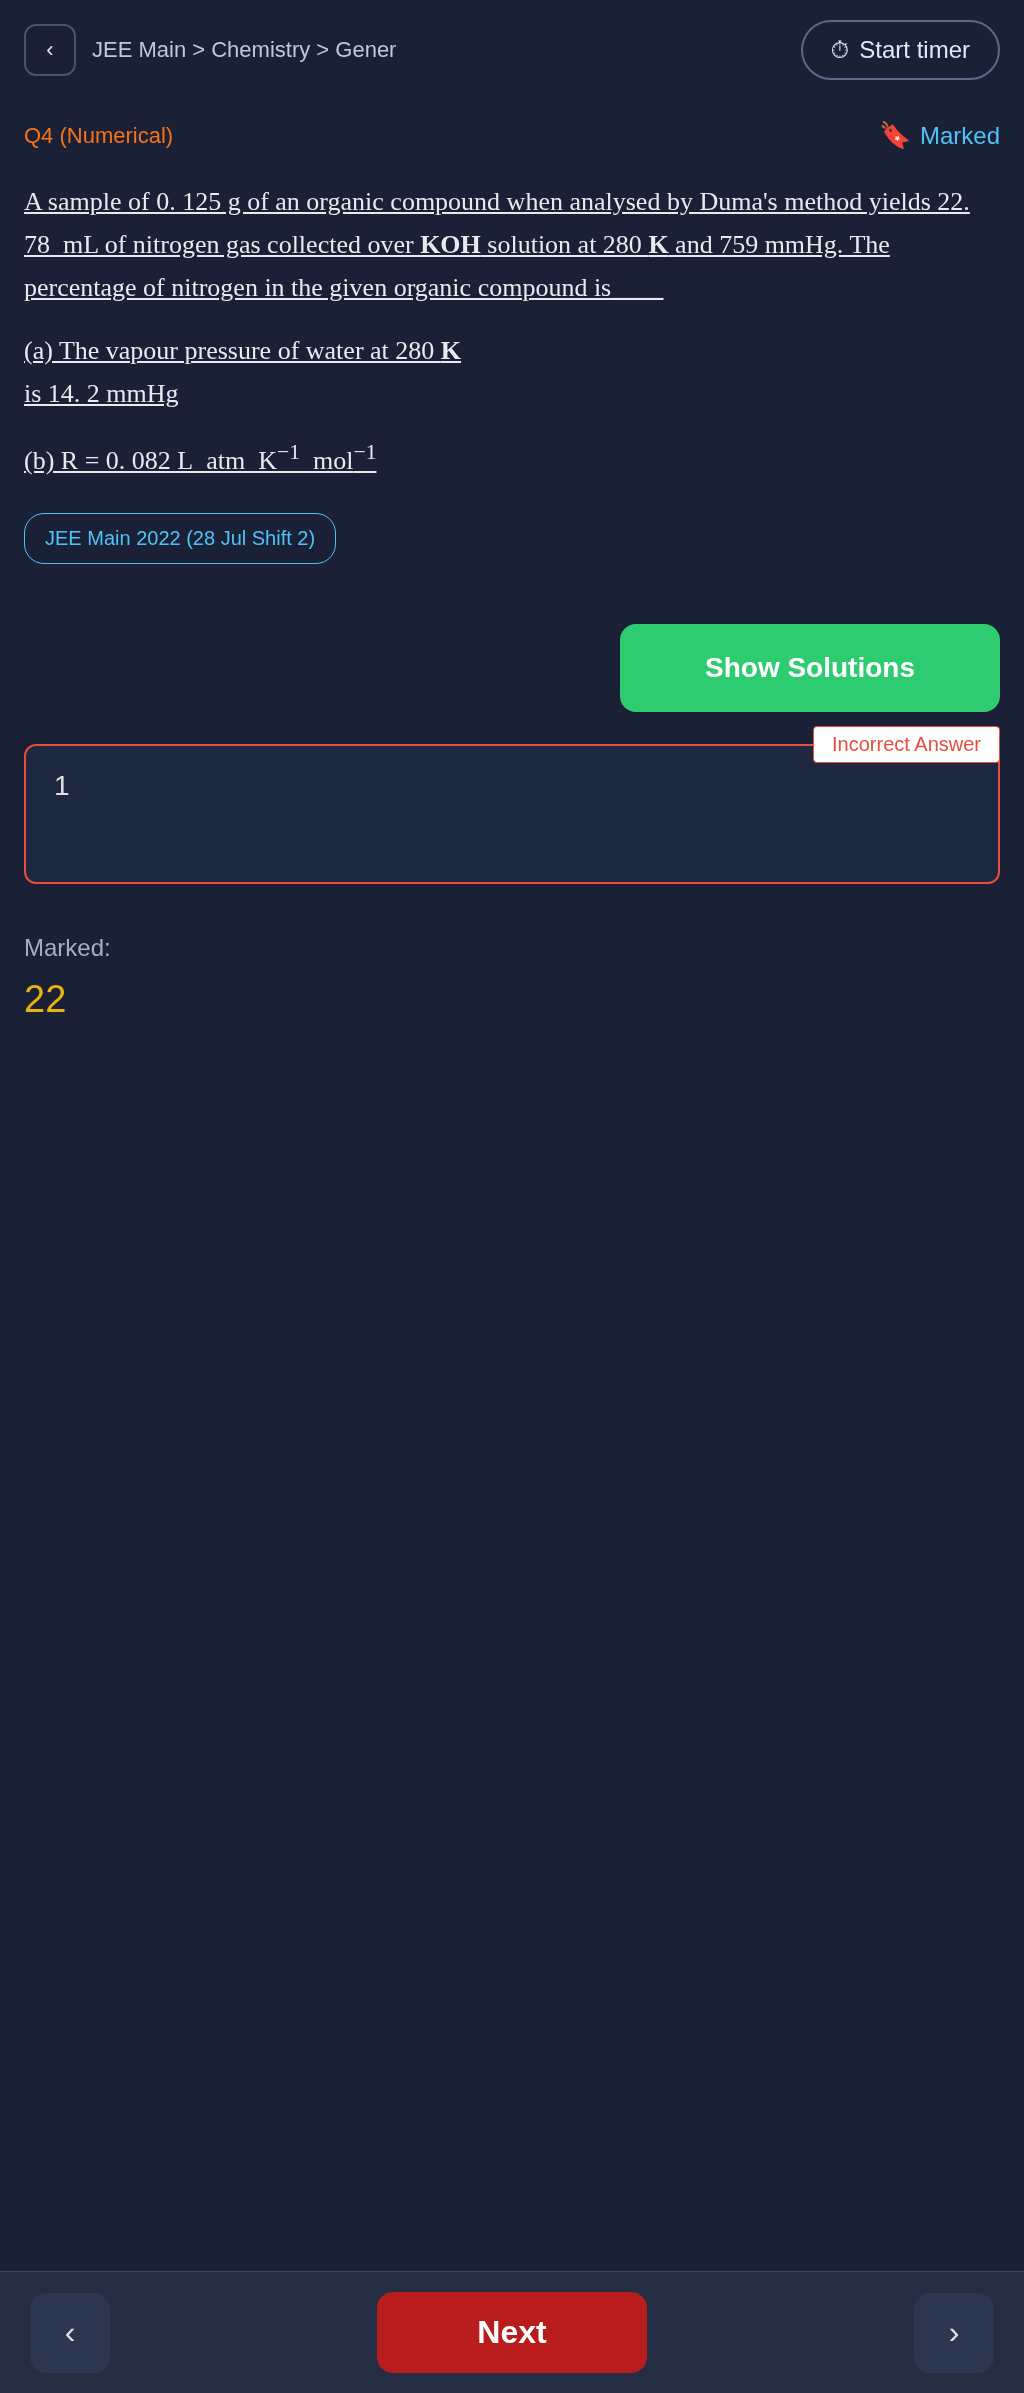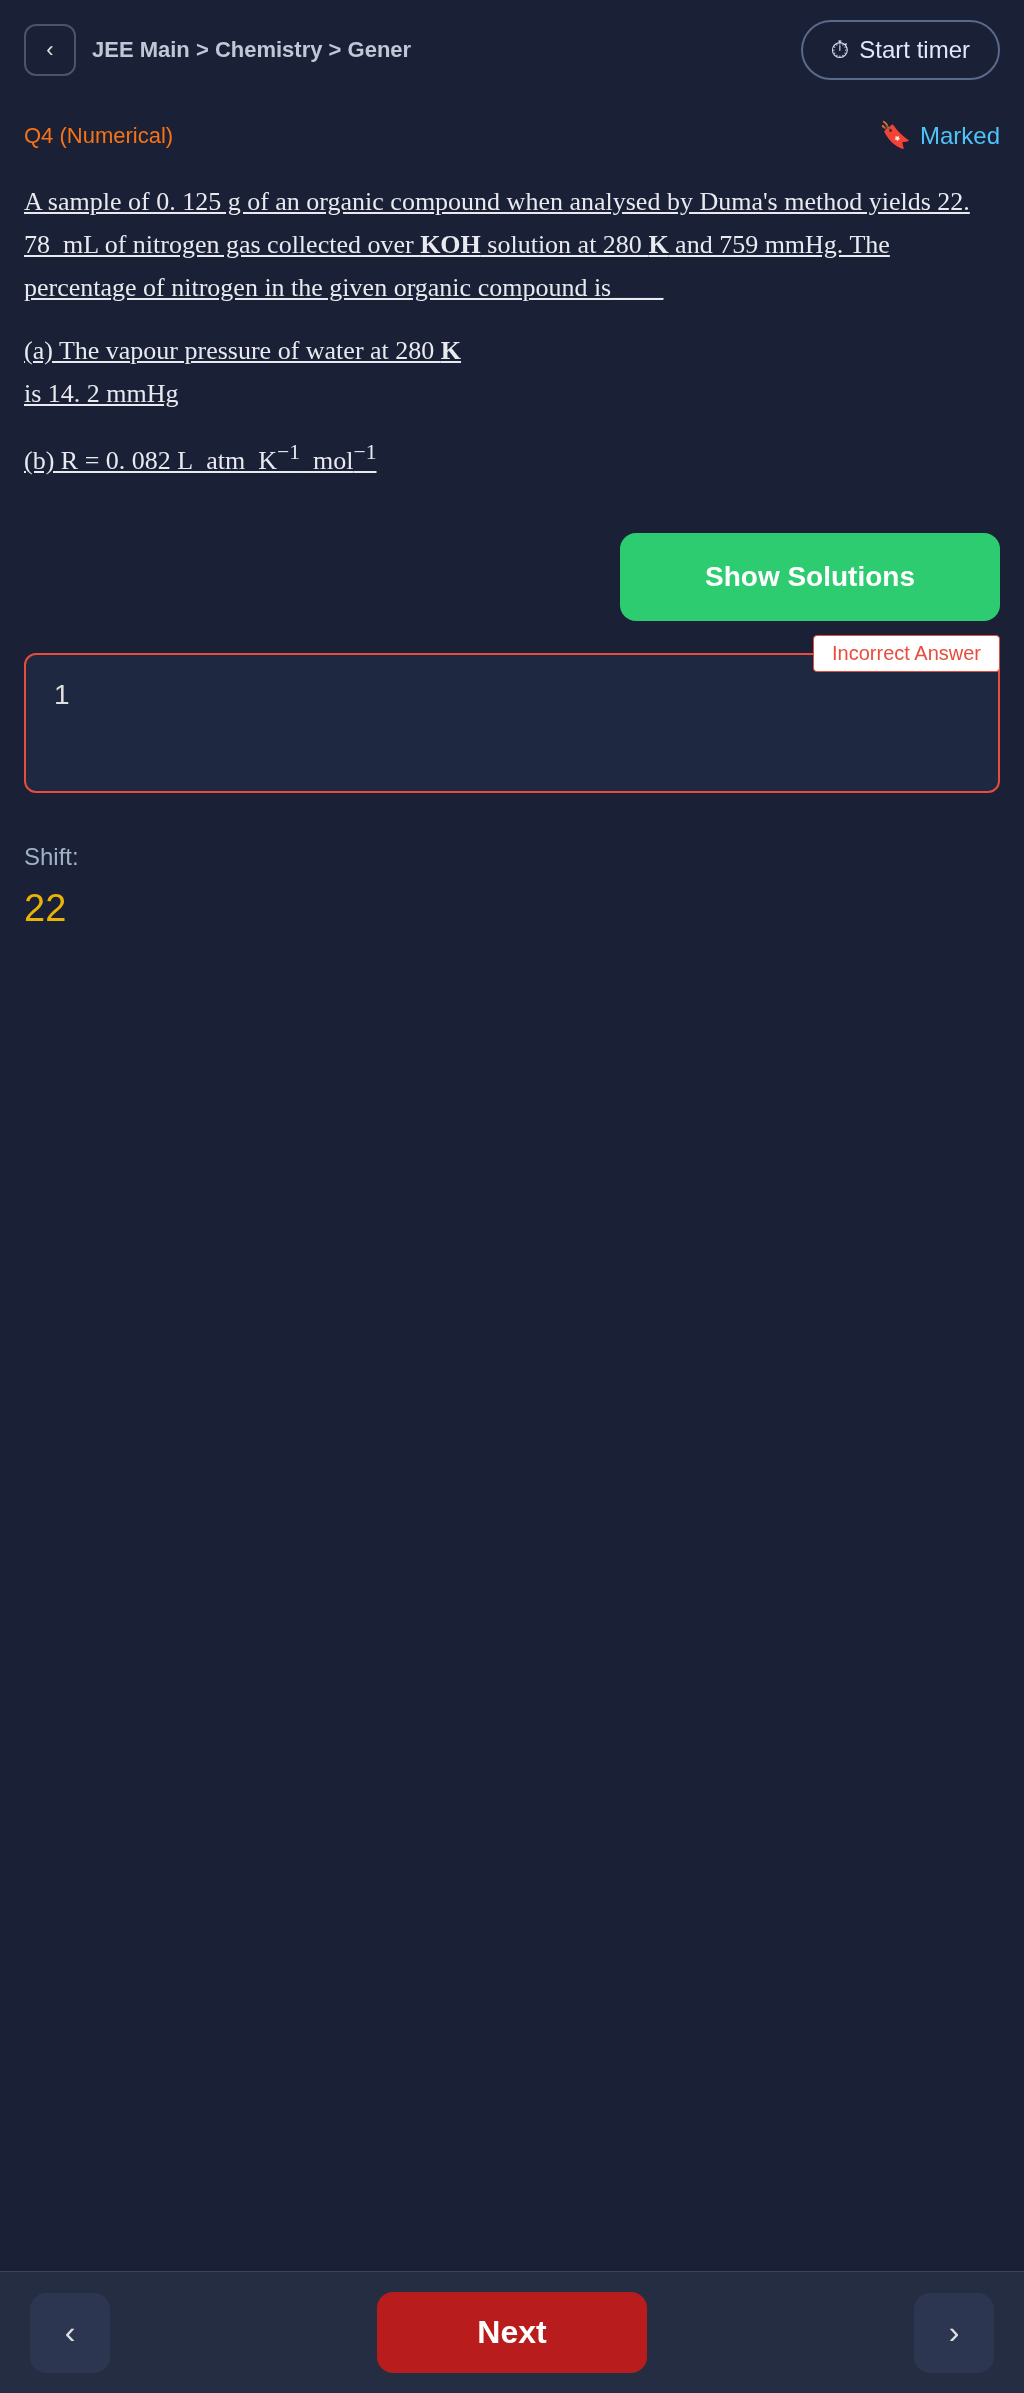--- a/index.html
+++ b/index.html
@@ -43,21 +43,20 @@
       cursor: pointer;
       display: flex;
       align-items: center;
       justify-content: center;
     }
 
     .breadcrumb {
       font-size: 22px;
       color: #c0c8d8;
       font-family: Arial, sans-serif;
-      font-weight: bold;
     }
 
     .start-timer-btn {
       display: flex;
       align-items: center;
       gap: 10px;
       border: 2px solid #5a6a8a;
       border-radius: 30px;
       padding: 14px 28px;
       background: transparent;
@@ -270,31 +269,32 @@
 
   <p>
     (a) The vapour pressure of water at 280 <strong>K</strong><br>
     is 14. 2 mmHg
   </p>
 
   <p>
     (b) R = 0. 082 L&nbsp; atm&nbsp; K<sup>−1</sup>&nbsp; mol<sup>−1</sup>
   </p>
 
+  <div class="hint-tag">JEE Main 2022 (28 Jul Shift 2)</div>
 </div>
 
 <button class="show-solutions-btn">Show Solutions</button>
 
 <div class="answer-input-container">
   <span class="incorrect-label">Incorrect Answer</span>
   <div class="answer-input-box">1</div>
 </div>
 
 <div class="answer-section">
-  <div class="answer-label">Shift:</div>
+  <div class="answer-label">Marked:</div>
   <div class="answer-value">22</div>
 </div>
 
 <div class="bottom-spacer"></div>
 
 <div class="bottom-nav">
   <button class="nav-arrow-btn">
     <span>‹</span>
   </button>
   <button class="next-btn">Next</button>

